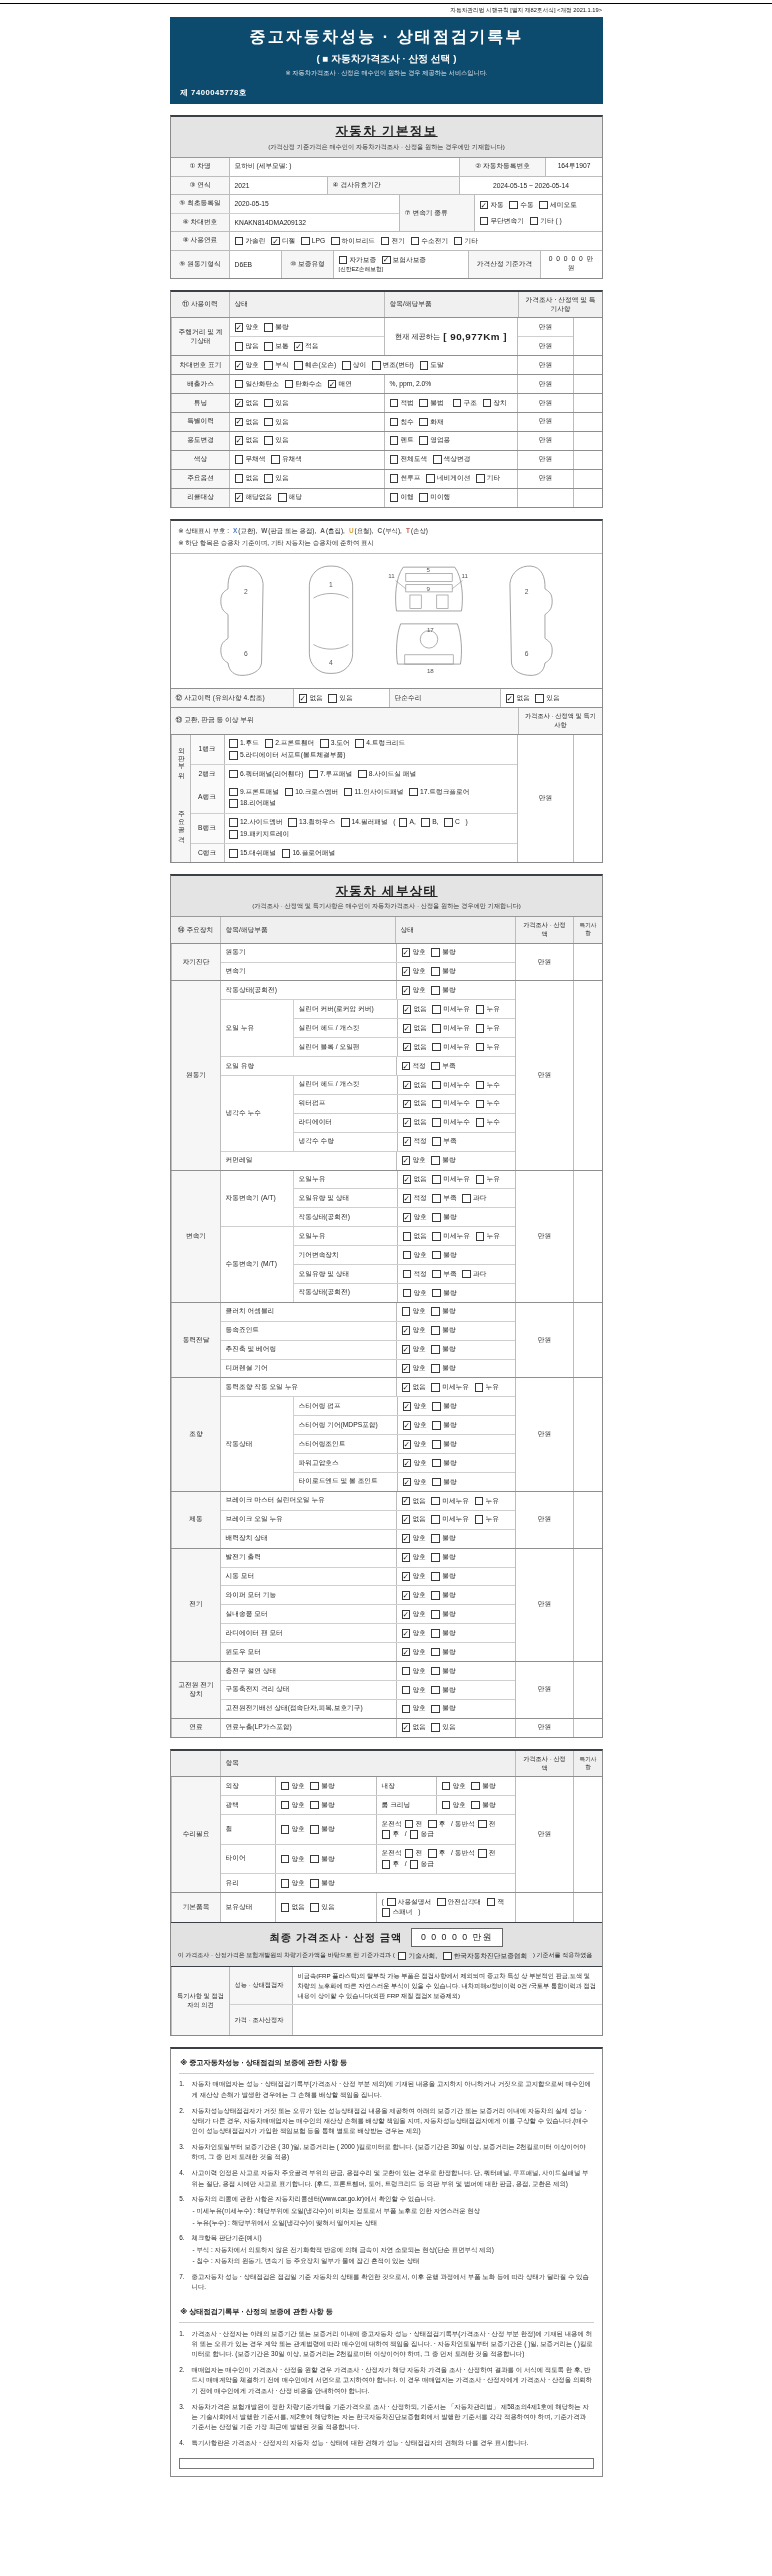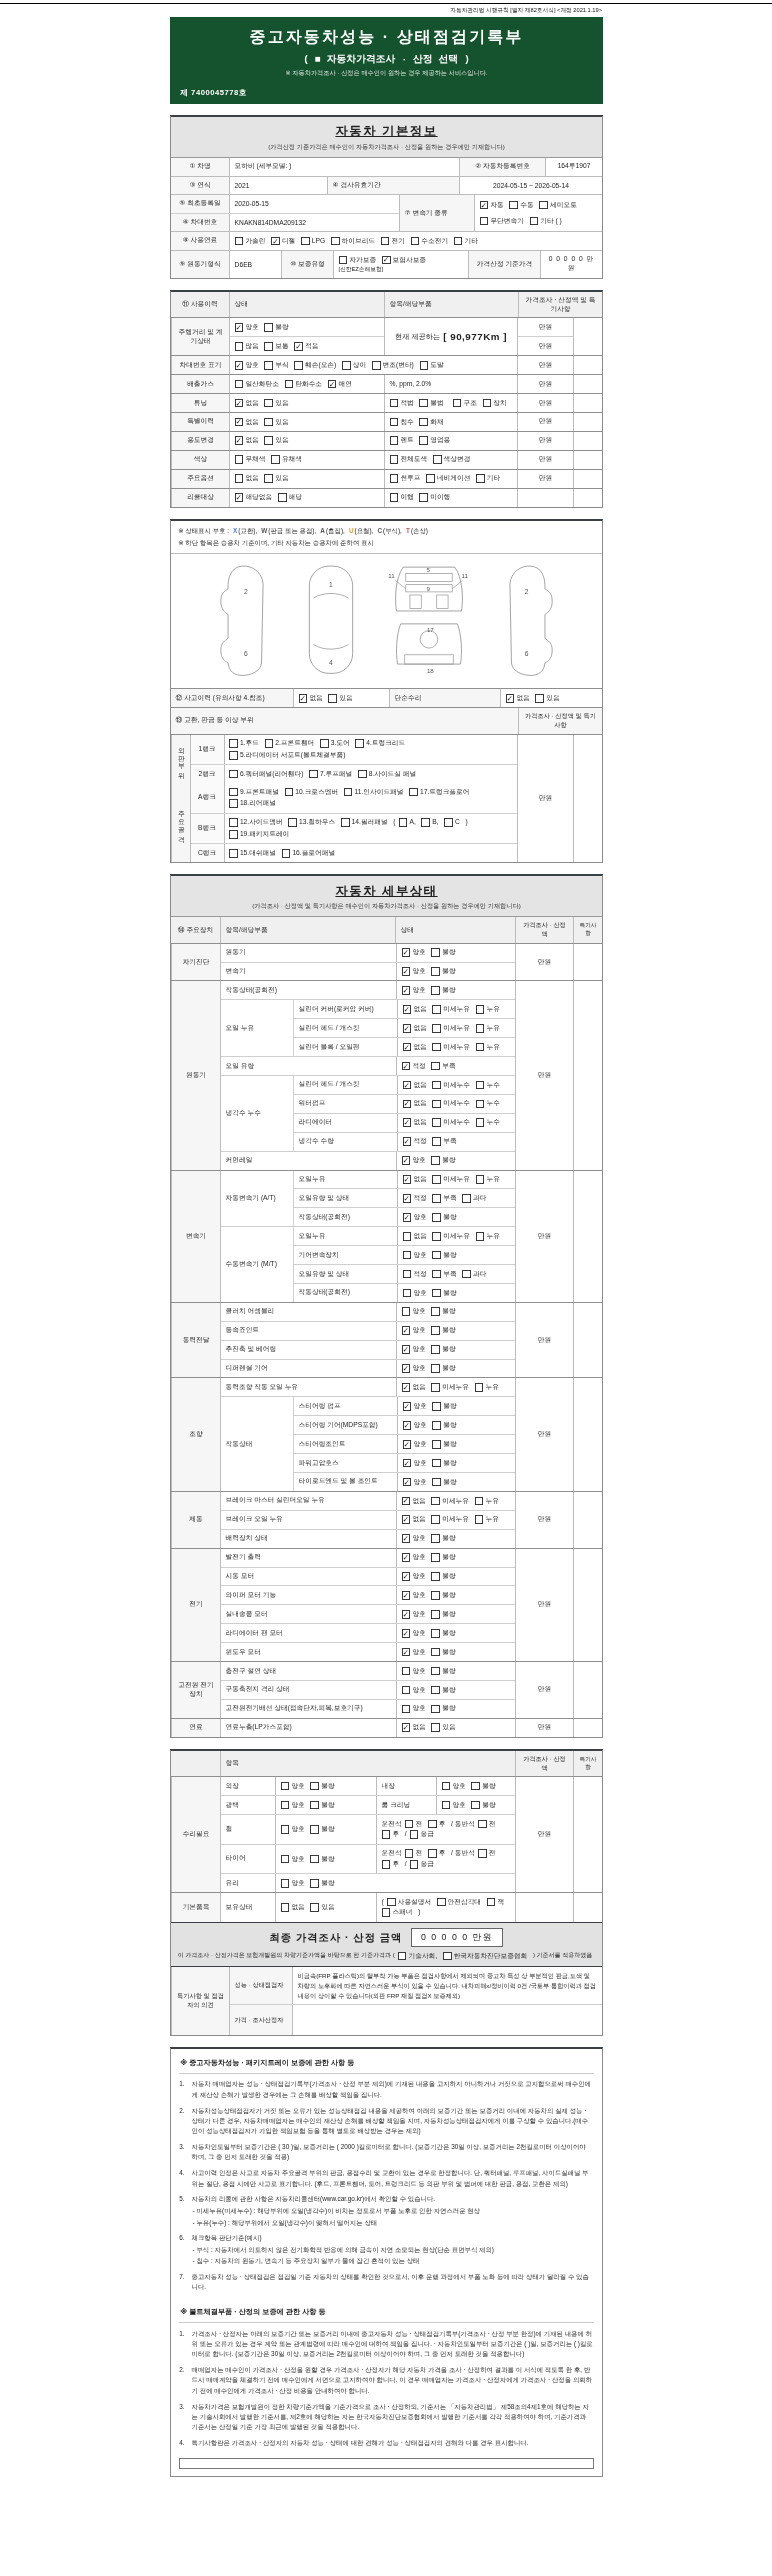--- a/index.html
+++ b/index.html
@@ -1,23 +1,23 @@
 <!DOCTYPE html>
 <html style="font-size:8.2px"><head>
 <meta charset="utf-8">
 <style>
   html,body{margin:0;padding:0;background:#fff;}
   body{font-family:"Liberation Sans","DejaVu Sans",sans-serif;color:#222;}
   .page{width:773px;margin:0 auto;background:#fff;}
   .topline{height:1px;background:#000;margin-top:3.1px;}
   .sheet{width:433px;margin:0 auto;padding-bottom:17.5px;}
   .lawnote{text-align:right;font-size:5.7px;padding:2.6px 1px 2.1px;color:#111;}
-  .band{background:#14532d;color:#fff;padding:10.3px 10.3px 6.2px;}
+  .band{background:#0c4a6e;color:#fff;padding:10.3px 10.3px 6.2px;}
   .band-title{text-align:center;font-size:16px;font-weight:bold;letter-spacing:2.1px;}
-  .band-sub{text-align:center;font-size:9.8px;font-weight:bold;margin-top:4.6px;font-family:Liberation Mono, monospace;}
+  .band-sub{text-align:center;font-size:9.8px;font-weight:bold;margin-top:4.6px;}
   .band-note{text-align:center;font-size:6.2px;color:#e4e4e4;margin-top:3.6px;}
   .band-docno{font-size:7.7px;font-weight:bold;margin-top:9.3px;letter-spacing:0.5px;}
   .sec{border:0.5px solid #8a8a8a;border-top:2.1px solid #3b4047;margin-top:11.3px;background:#fff;}
   .sec-head{background:#e4e4e4;text-align:center;padding:6.2px 4.1px 5.2px;border-bottom:0.5px solid #999;}
   .sec-title{font-size:12.4px;font-weight:bold;letter-spacing:1.5px;text-decoration:underline;}
   .sec-note{font-size:6.2px;margin-top:2.6px;color:#333;}
   .tr{display:flex;align-items:stretch;}
   .c{border-left:0.5px solid #bcbcbc;padding:3.6px 4.6px;display:flex;align-items:center;flex-wrap:wrap;font-size:6.7px;box-sizing:border-box;min-height:17.5px;}
   .tr>.c:first-child,.grp>*:first-child{border-left:none;}
   .grp{display:flex;align-items:stretch;border-top:0.5px solid #8f8f8f;}
@@ -1576,21 +1576,21 @@
                 <div class="c lab" style="width:62px;font-size:6.2px">가격 · 조사산정자</div>
                 <div class="c f1" style="min-height:30px;font-size:6.2px;line-height:1.6"></div>
               </div>
             </div>
           </div>
         </div>
     </section>
 
     <section class="sec">
       <div id="notice-body" class="nbox">
-          <div class="nsub">※ 중고자동차성능 · 패키지트레이 보증에 관한 사항 등</div>
+          <div class="nsub">※ 중고자동차성능 · 상태점검의 보증에 관한 사항 등</div>
           <div class="nitem">
             <span class="nnum">1.</span>
             <span class="nbody">자동차 매매업자는 성능 · 상태점검기록부(가격조사 · 산정 부분 제외)에 기재된 내용을 고지하지 아니하거나 거짓으로 고지함으로써 매수인에게 재산상 손해가 발생한 경우에는 그 손해를 배상할 책임을 집니다.</span>
           </div>
           <div class="nitem">
             <span class="nnum">2.</span>
             <span class="nbody">자동차성능상태점검자가 거짓 또는 오류가 있는 성능상태점검 내용을 제공하여 아래의 보증기간 또는 보증거리 이내에 자동차의 실제 성능 · 상태가 다른 경우, 자동차매매업자는 매수인의 재산상 손해를 배상할 책임을 지며, 자동차성능상태점검자에게 이를 구상할 수 있습니다.(매수인이 성능상태점검자가 가입한 책임보험 등을 통해 별도로 배상받는 경우는 제외)</span>
           </div>
           <div class="nitem">
             <span class="nnum">3.</span>
@@ -1609,21 +1609,21 @@
           <div class="nitem">
             <span class="nnum">6.</span>
             <span class="nbody">체크항목 판단기준(예시)</span>
           </div>
           <div class="nsubitem">- 부식 : 자동차에서 의도하지 않은 전기화학적 반응에 의해 금속이 자연 소모되는 현상(단순 표면부식 제외)</div>
           <div class="nsubitem">- 침수 : 자동차의 원동기, 변속기 등 주요장치 일부가 물에 잠긴 흔적이 있는 상태</div>
           <div class="nitem">
             <span class="nnum">7.</span>
             <span class="nbody">중고자동차 성능 · 상태점검은 점검일 기준 자동차의 상태를 확인한 것으로서, 이후 운행 과정에서 부품 노화 등에 따라 상태가 달라질 수 있습니다.</span>
           </div>
-          <div class="nsub" style="margin-top:8.2px">※ 볼트체결부품 · 산정의 보증에 관한 사항 등</div>
+          <div class="nsub" style="margin-top:8.2px">※ 상태점검기록부 · 산정의 보증에 관한 사항 등</div>
           <div class="nitem">
             <span class="nnum">1.</span>
             <span class="nbody">가격조사 · 산정자는 아래의 보증기간 또는 보증거리 이내에 중고자동차 성능 · 상태점검기록부(가격조사 · 산정 부분 한정)에 기재된 내용에 허위 또는 오류가 있는 경우 계약 또는 관계법령에 따라 매수인에 대하여 책임을 집니다.  · 자동차인도일부터 보증기간은 (      )일, 보증거리는 (      )킬로미터로 합니다. (보증기간은 30일 이상, 보증거리는 2천킬로미터 이상이어야 하며, 그 중 먼저 도래한 것을 적용합니다)</span>
           </div>
           <div class="nitem">
             <span class="nnum">2.</span>
             <span class="nbody">매매업자는 매수인이 가격조사 · 산정을 원할 경우 가격조사 · 산정자가 해당 자동차 가격을 조사 · 산정하여 결과를 이 서식에 적도록 한 후, 반드시 매매계약을 체결하기 전에 매수인에게 서면으로 고지하여야 합니다. 이 경우 매매업자는 가격조사 · 산정자에게 가격조사 · 산정을 의뢰하기 전에 매수인에게 가격조사 · 산정 비용을 안내하여야 합니다.</span>
           </div>
           <div class="nitem">
             <span class="nnum">3.</span>

